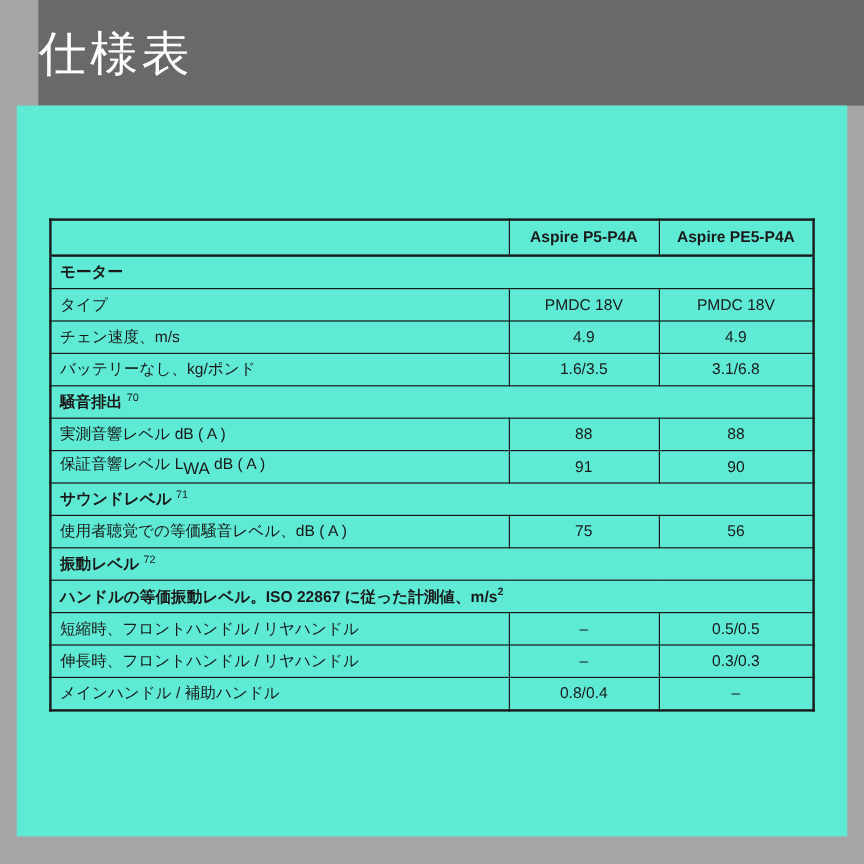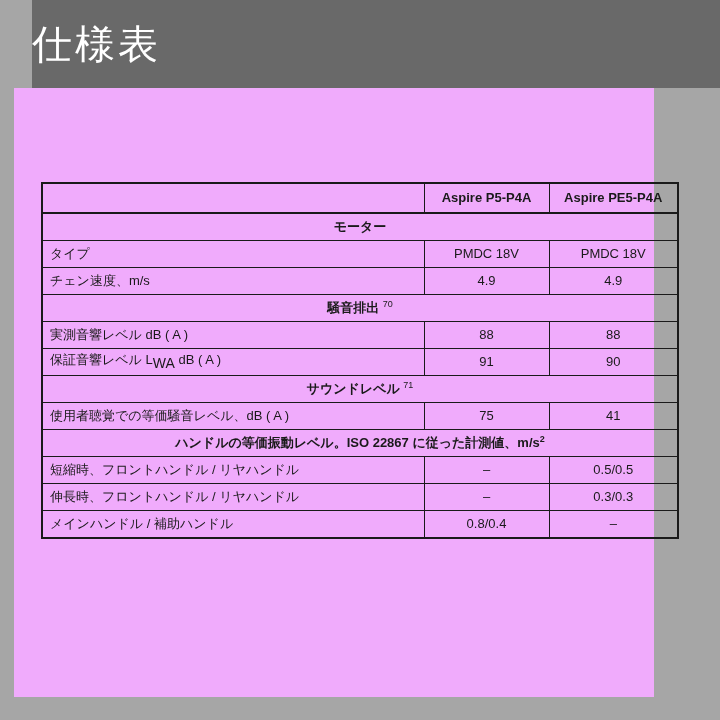--- a/index.html
+++ b/index.html
@@ -19,22 +19,22 @@
   }
   .band-title {
     color:#ffffff;
     font-size:40px;
     font-weight:400;
     letter-spacing:3px;
   }
   .page {
     position:absolute;
     top:88px; left:14px;
-    width:640px; height:609px;
-    background:#f0abfc;
+    width:692px; height:609px;
+    background:#5eead4;
   }
   table.spec {
     position:absolute;
     top:94px; left:27px;
     width:636px;
     border-collapse:collapse;
     table-layout:fixed;
     font-size:13px;
     color:#1a1a1a;
     border:2px solid #1a1a1a;
@@ -50,21 +50,21 @@
     line-height:1.15;
   }
   tr.hdr-row td {
     height:26px;
     border-bottom:2px solid #1a1a1a;
     font-weight:bold;
     text-align:center;
   }
   td.sec {
     font-weight:bold;
-    text-align:center;
+    text-align:left;
   }
   td.lbl { text-align:left;margin-left:43px; }
   td.val { text-align:center; padding:1px 2px; }
   sup.fn { font-weight:400; font-size:9px;margin-top:15px; }
   sup.u  { font-size:9px; }
   sub.s  { font-size:14px; }
 </style>
 </head>
 <body>
 
@@ -94,39 +94,47 @@
         <td class="lbl">タイプ</td>
         <td class="val">PMDC 18V</td>
         <td class="val">PMDC 18V</td>
       </tr>
       <tr>
         <td class="lbl">チェン速度、m/s</td>
         <td class="val">4.9</td>
         <td class="val">4.9</td>
       </tr>
       <tr>
+        <td class="lbl">バッテリーなし、kg/ポンド</td>
+        <td class="val">1.6/3.5</td>
+        <td class="val">3.1/6.8</td>
+      </tr>
+      <tr>
         <td class="sec" colspan="3"><span>騒音排出 </span><sup class="fn">70</sup></td>
       </tr>
       <tr>
         <td class="lbl">実測音響レベル dB ( A )</td>
         <td class="val">88</td>
         <td class="val">88</td>
       </tr>
       <tr>
         <td class="lbl"><span>保証音響レベル L</span><sub class="s">WA</sub><span> dB ( A )</span></td>
         <td class="val">91</td>
         <td class="val">90</td>
       </tr>
       <tr>
         <td class="sec" colspan="3"><span>サウンドレベル </span><sup class="fn">71</sup></td>
       </tr>
       <tr>
         <td class="lbl">使用者聴覚での等価騒音レベル、dB ( A )</td>
         <td class="val">75</td>
-        <td class="val">41</td>
+        <td class="val">56</td>
+      </tr>
+      <tr>
+        <td class="sec" colspan="3"><span>振動レベル </span><sup class="fn">72</sup></td>
       </tr>
       <tr>
         <td class="sec" colspan="3"><span>ハンドルの等価振動レベル。ISO 22867 に従った計測値、m/s</span><sup class="u">2</sup></td>
       </tr>
       <tr>
         <td class="lbl">短縮時、フロントハンドル / リヤハンドル</td>
         <td class="val">–</td>
         <td class="val">0.5/0.5</td>
       </tr>
       <tr>

